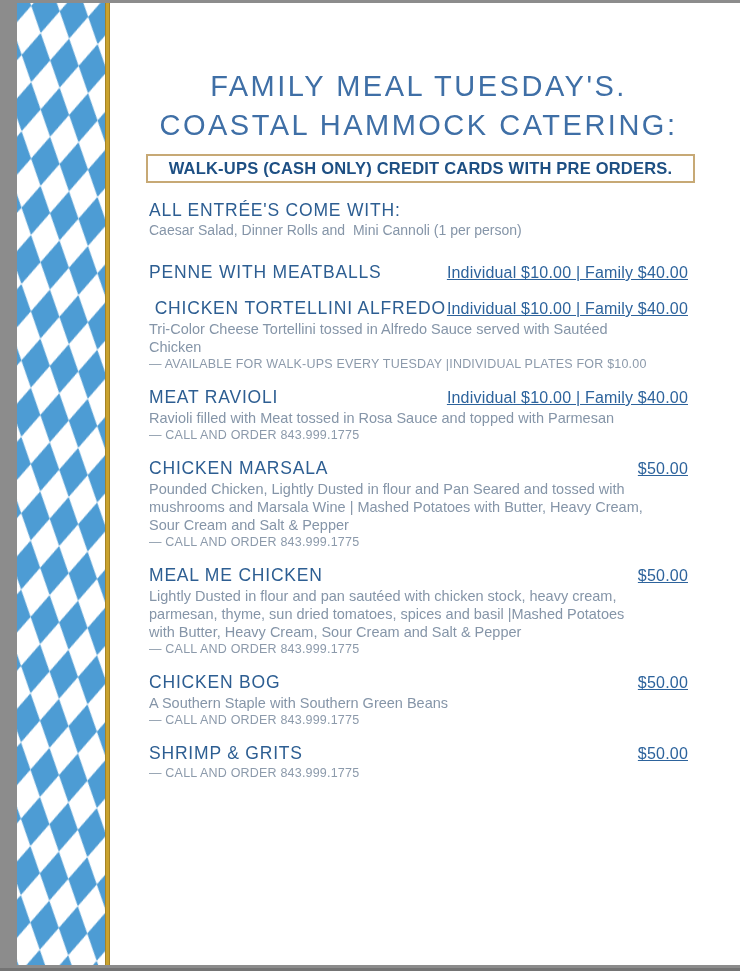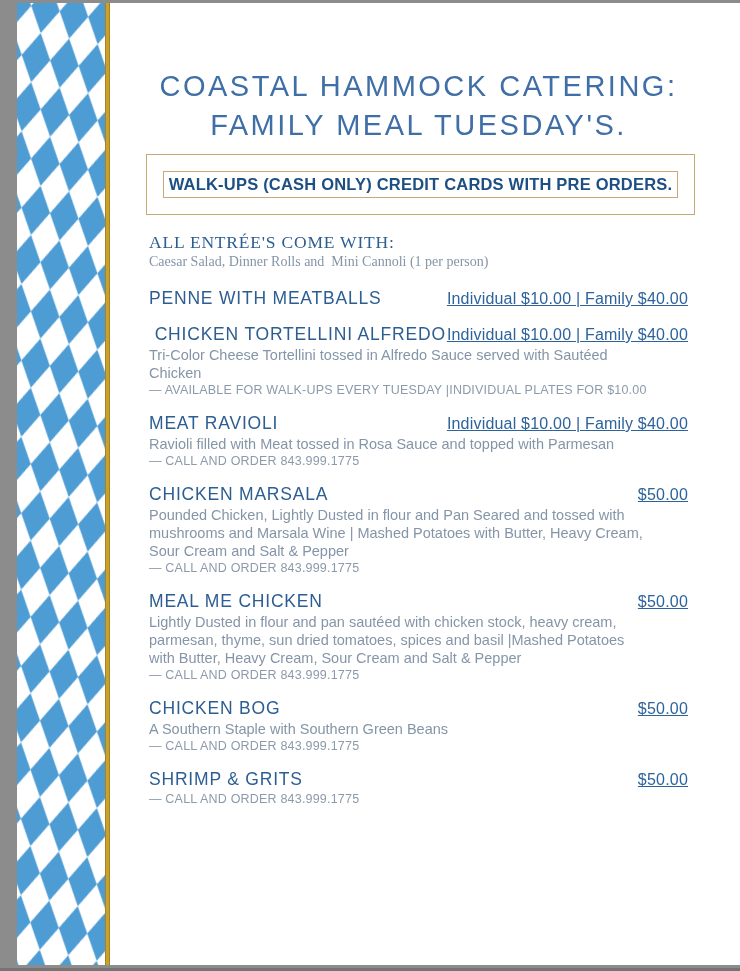--- a/index.html
+++ b/index.html
@@ -31,33 +31,33 @@
     text-align:center;
     font-size:29px;
     line-height:39px;
     font-weight:300;
     letter-spacing:2.5px;
     color:#3f6fa6;
   }
   .notice-box{
     margin:9px -7px 16px -3px;
     border:1px solid #c7a975;
-    padding:16px;
+    padding:0;
   }
   .notice-inner{
     border:1px solid #c7a975;
     padding:2px 4px;
     text-align:center;
     font-weight:bold;
     font-size:16.5px;
     line-height:21px;
     letter-spacing:0.2px;
     color:#1d4f83;
   }
-  .includes{margin-bottom:16px;font-family:Liberation Serif, serif;}
+  .includes{margin-bottom:22px;}
   .section-heading{
     font-size:17.5px;
     line-height:22px;
     letter-spacing:0.8px;
     color:#2d5e92;
   }
   .muted-text{
     font-size:14px;
     line-height:18px;
     color:#8595a8;
@@ -110,22 +110,22 @@
         </defs>
         <rect width="88" height="962" fill="url(#bav)"></rect>
       </svg>
     </div>
 
     <div class="gold-stripe"></div>
 
     <div class="content">
 
       <div class="title">
+        <div>FAMILY MEAL TUESDAY'S.</div>
         <div>COASTAL HAMMOCK CATERING:</div>
-        <div>FAMILY MEAL TUESDAY'S.</div>
       </div>
 
       <div class="notice-box">
         <div class="notice-inner">
           <div>WALK-UPS (CASH ONLY) CREDIT CARDS WITH PRE ORDERS.</div>
         </div>
       </div>
 
       <div class="includes">
         <div class="section-heading">ALL ENTRÉE'S COME WITH:</div>

